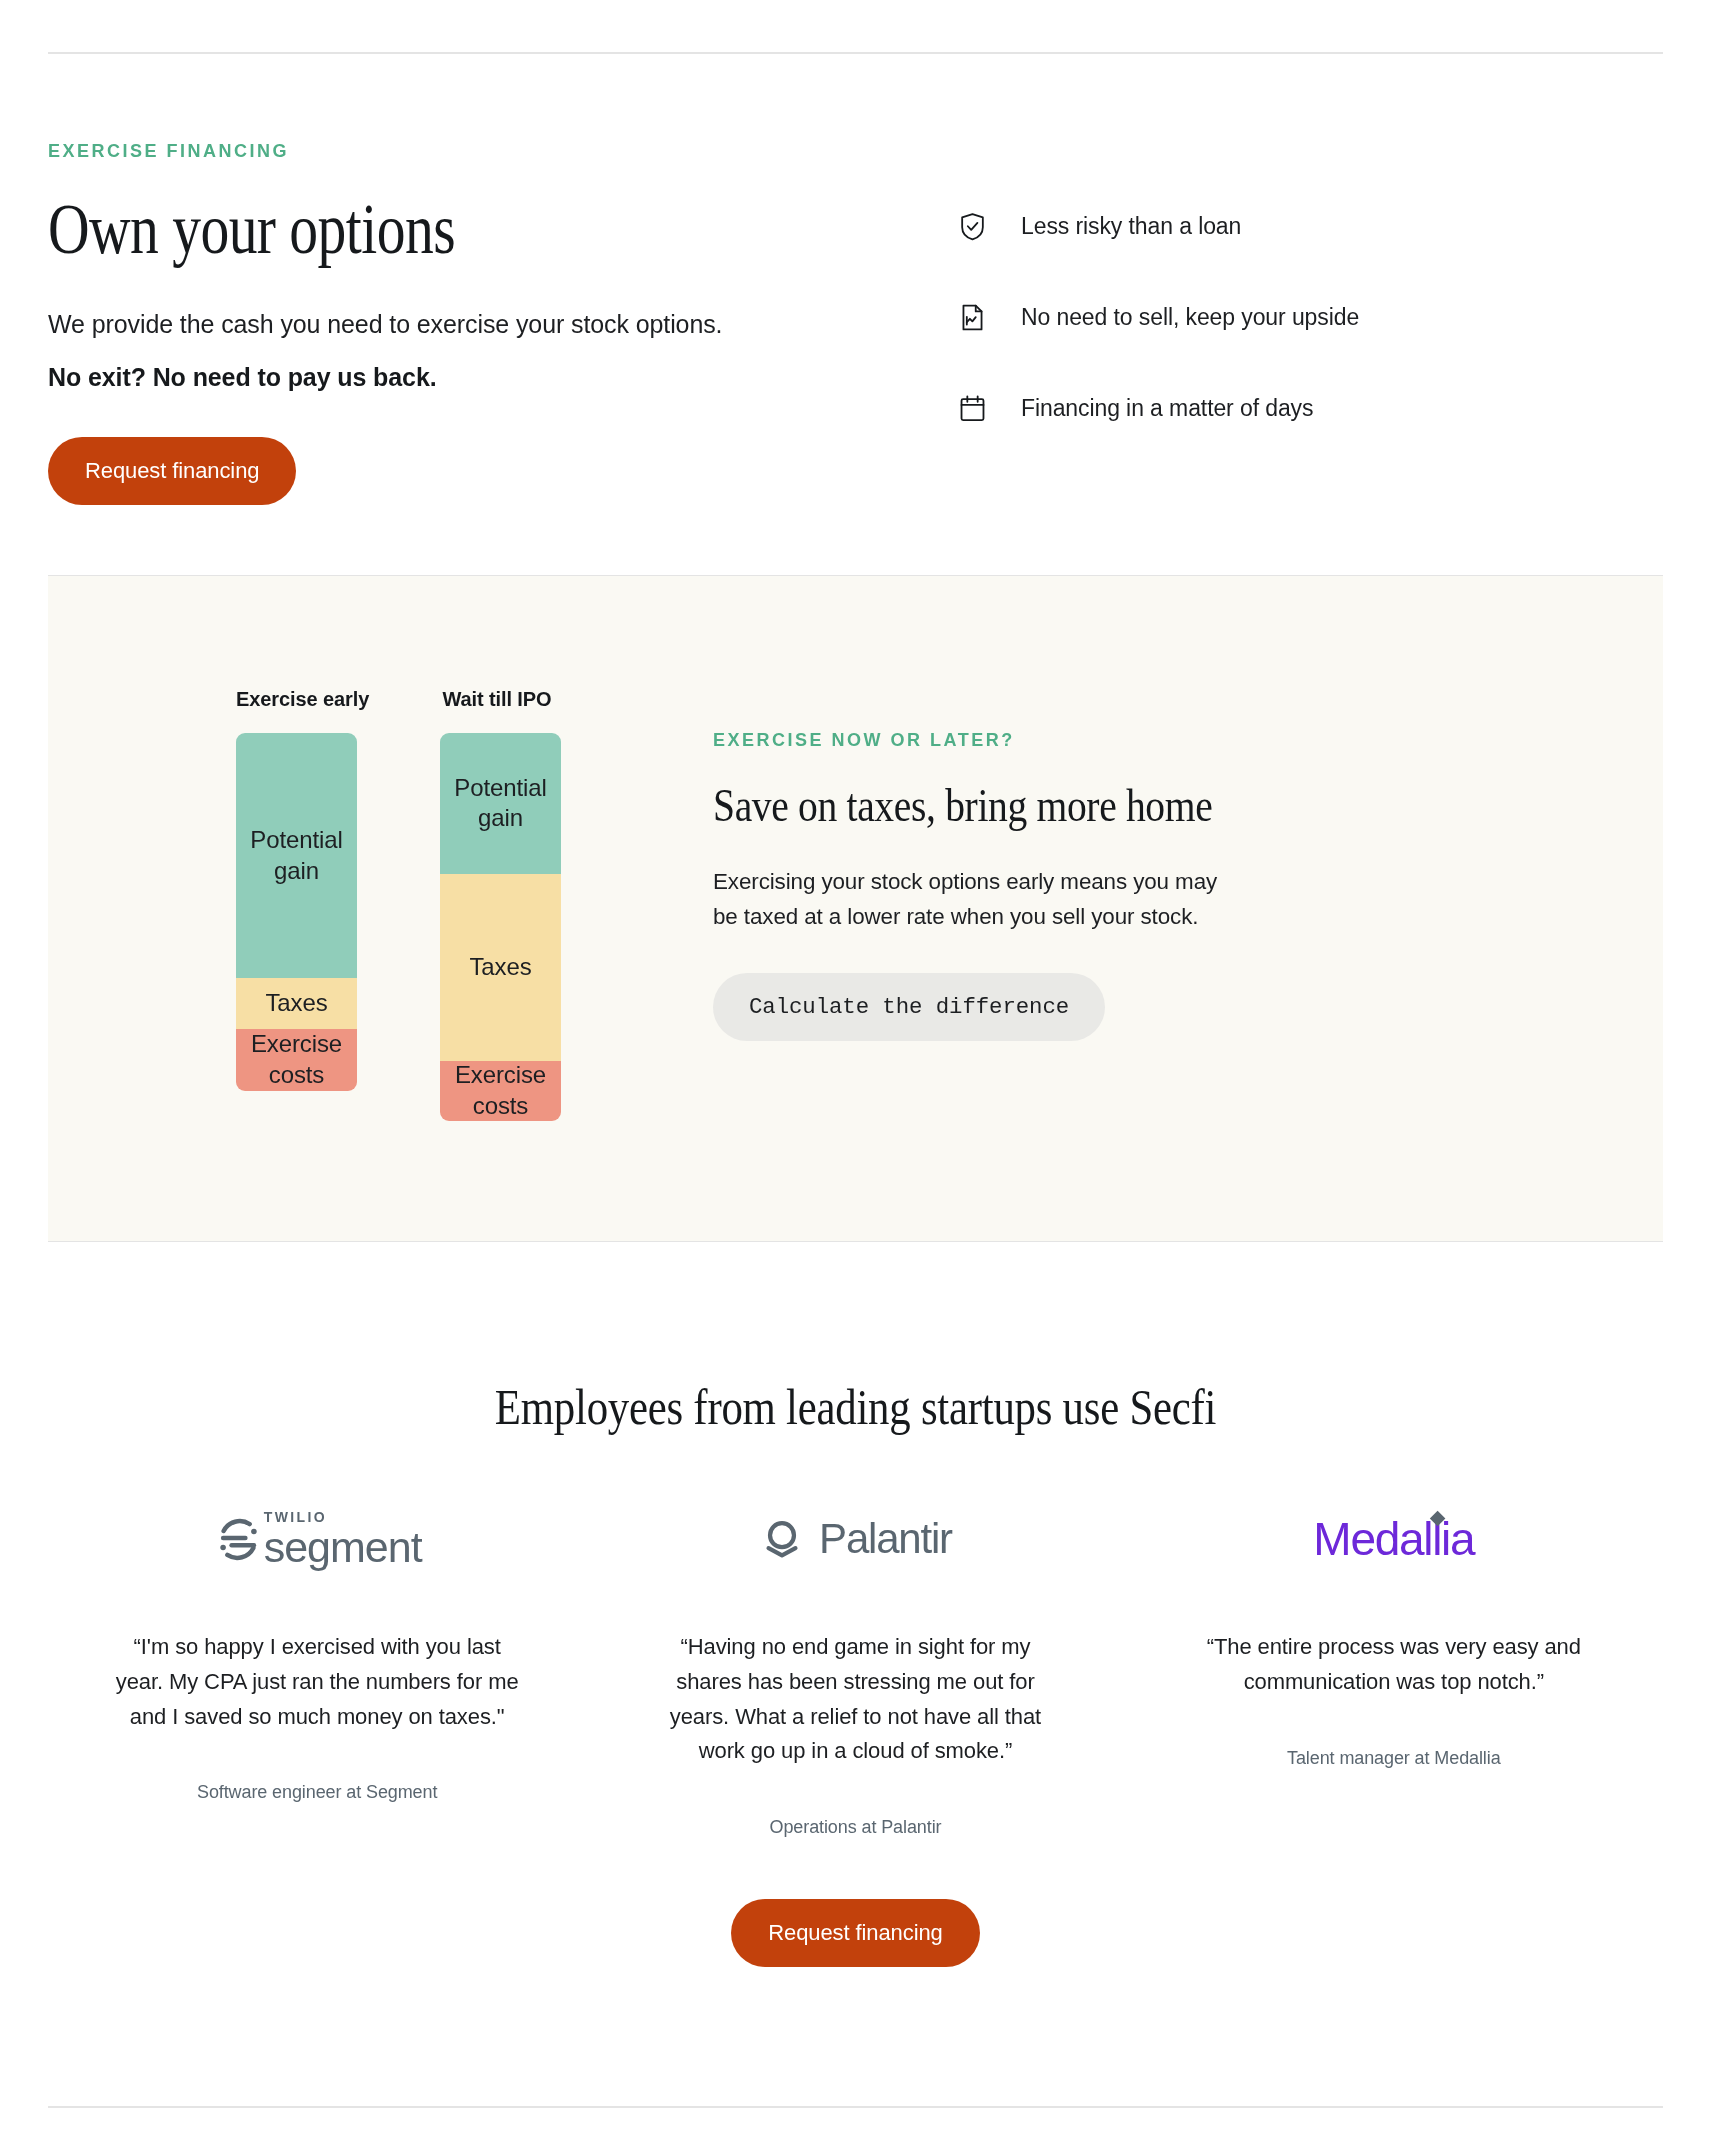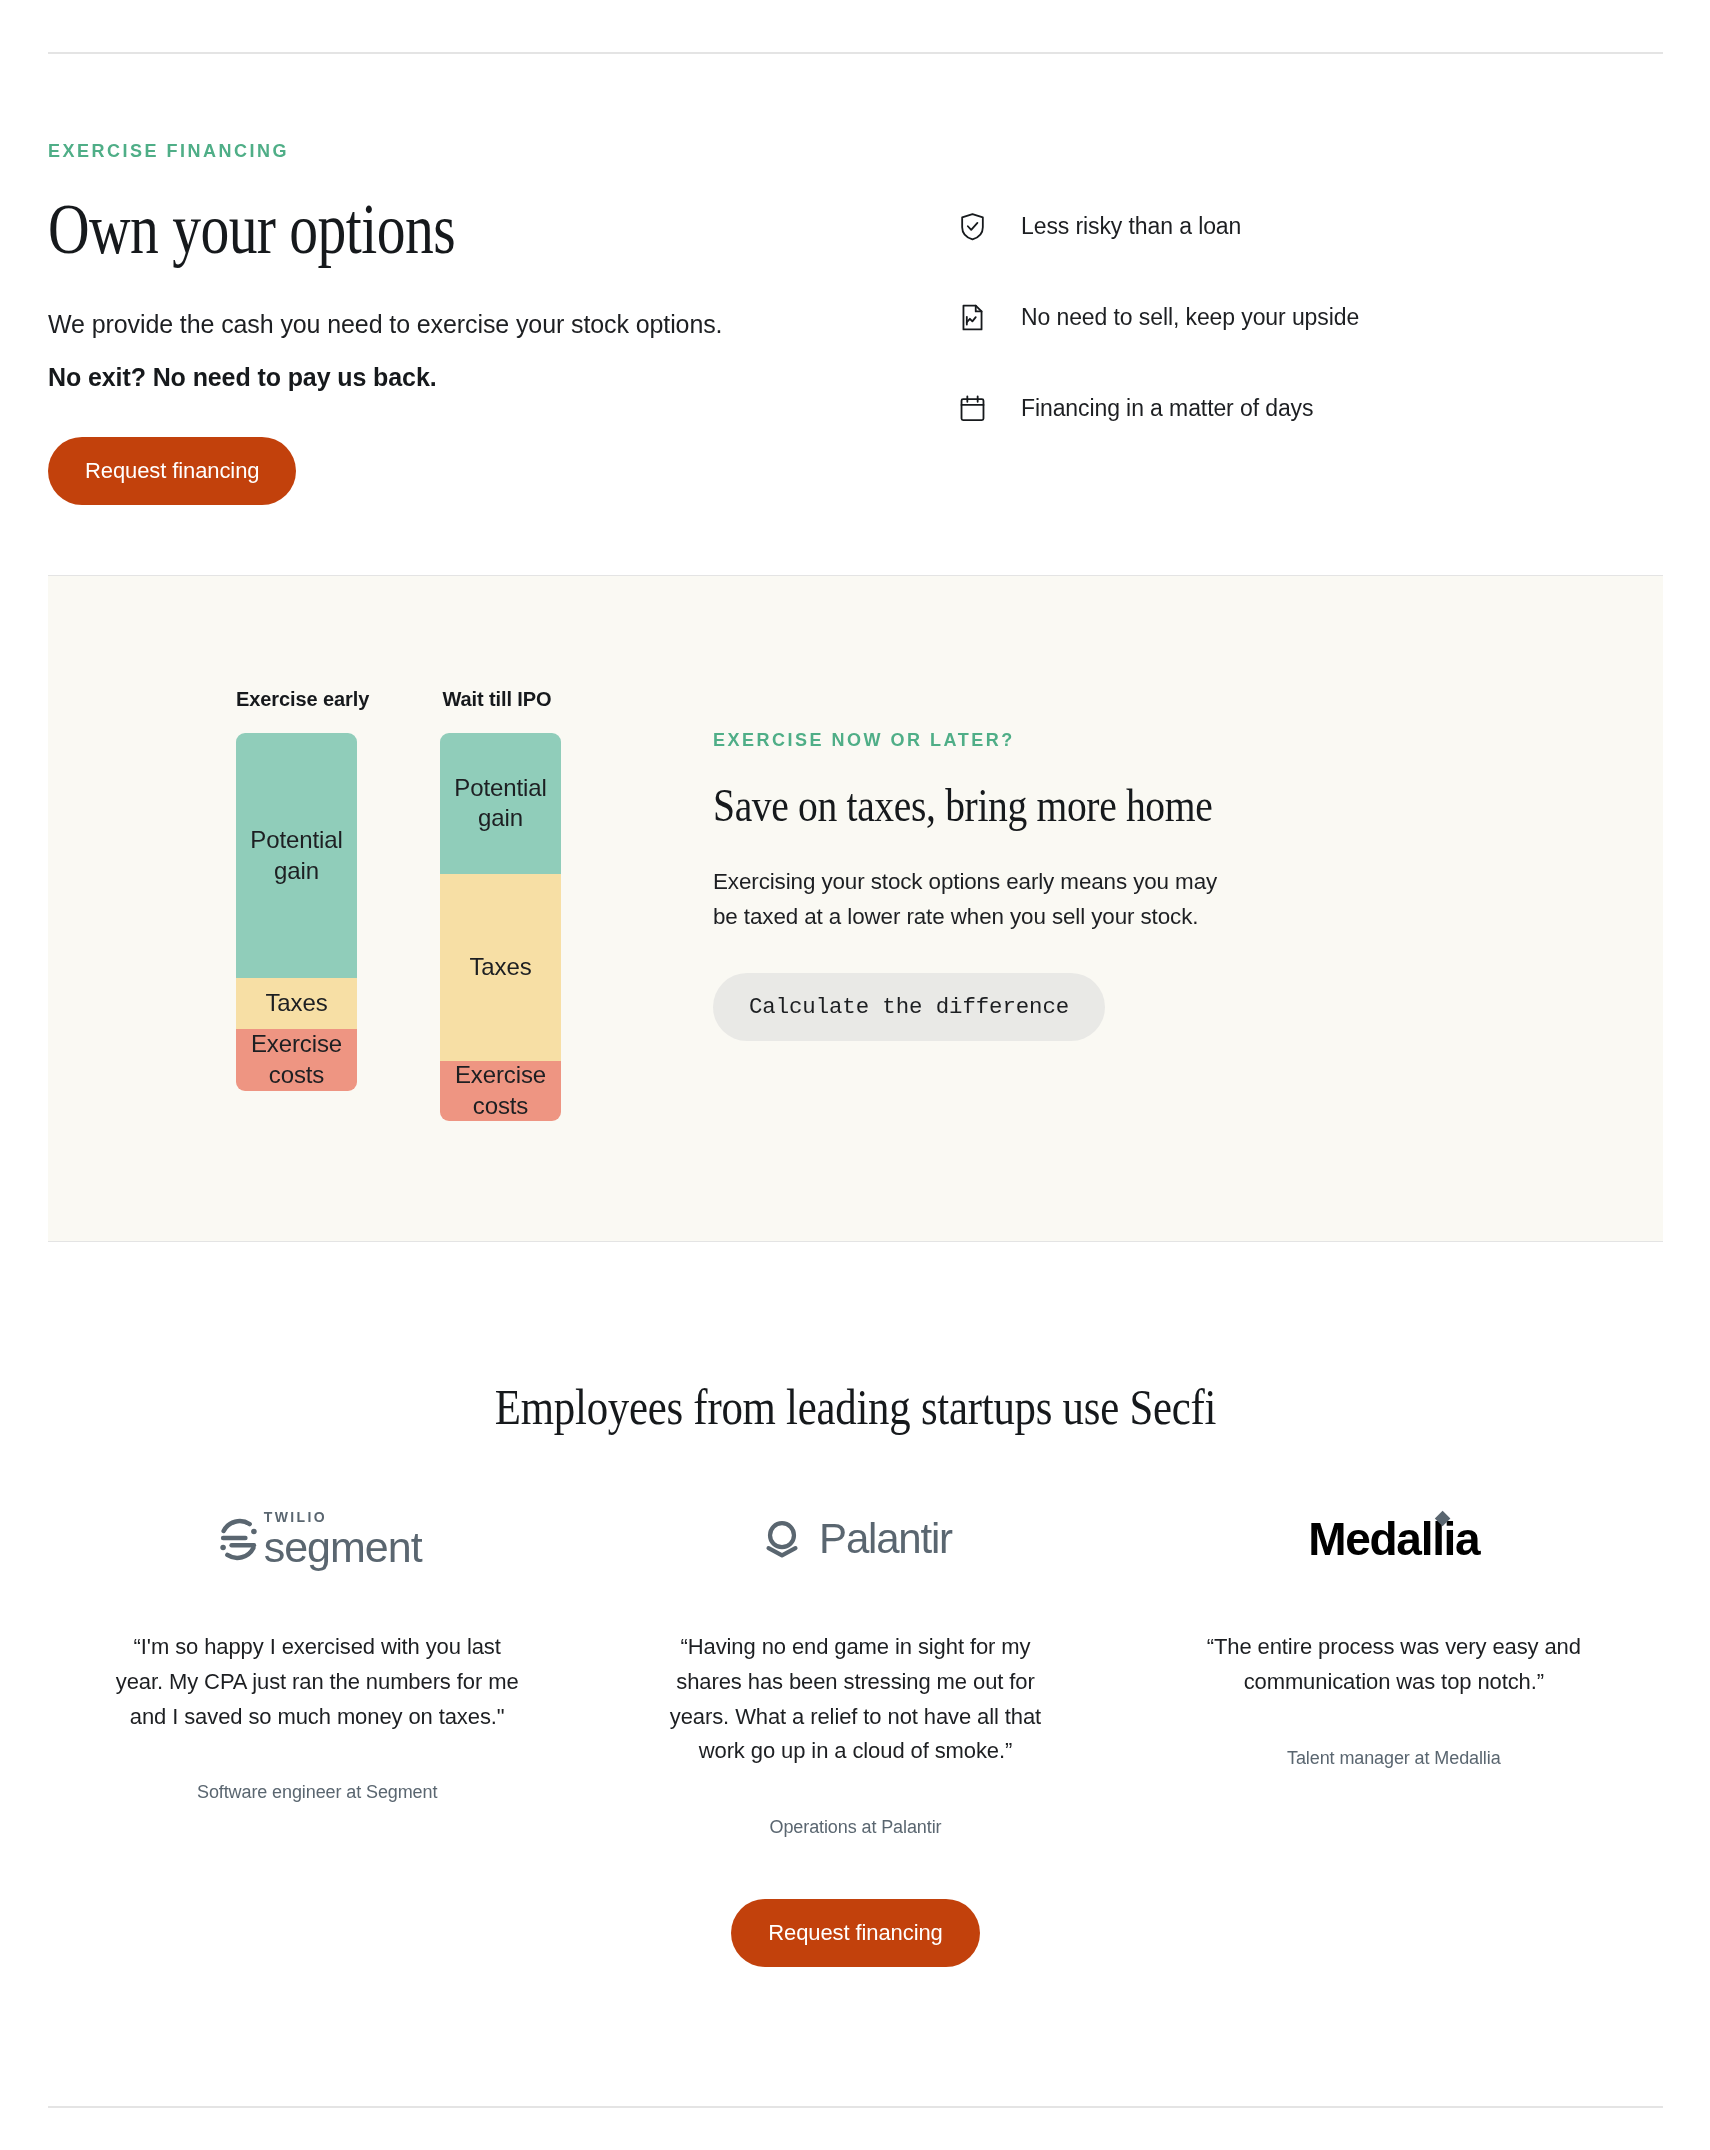--- a/index.html
+++ b/index.html
@@ -245,21 +245,21 @@
     color:#5a6670; line-height:1; margin-bottom: 3px;
   }
   .seg-name {
     font-size: 43px; font-weight: 400; color:#5a6670; line-height: 0.96;
     letter-spacing: -1px;
   }
   .logo-palantir { display:flex; align-items:center; gap:14px; }
   .pal-mark { width:46px; height:46px; flex:none; }
   .pal-name { font-size:42px; color:#5a6670; letter-spacing:-1.2px; line-height:1; }
   .logo-medallia {
-    font-size: 46px; font-weight: 700; color:#000000;
+    font-size: 46px; font-weight: 400; color:#6d28d9;
     letter-spacing: -1.3px; line-height:1; position: relative;
   }
   .med-diamond {
     position:absolute; width:11.2px; height:11.2px; background:#5a6670;
     transform: rotate(45deg); right: 31px; top: -3px;
   }
 </style>
 </head>
 <body>
 

